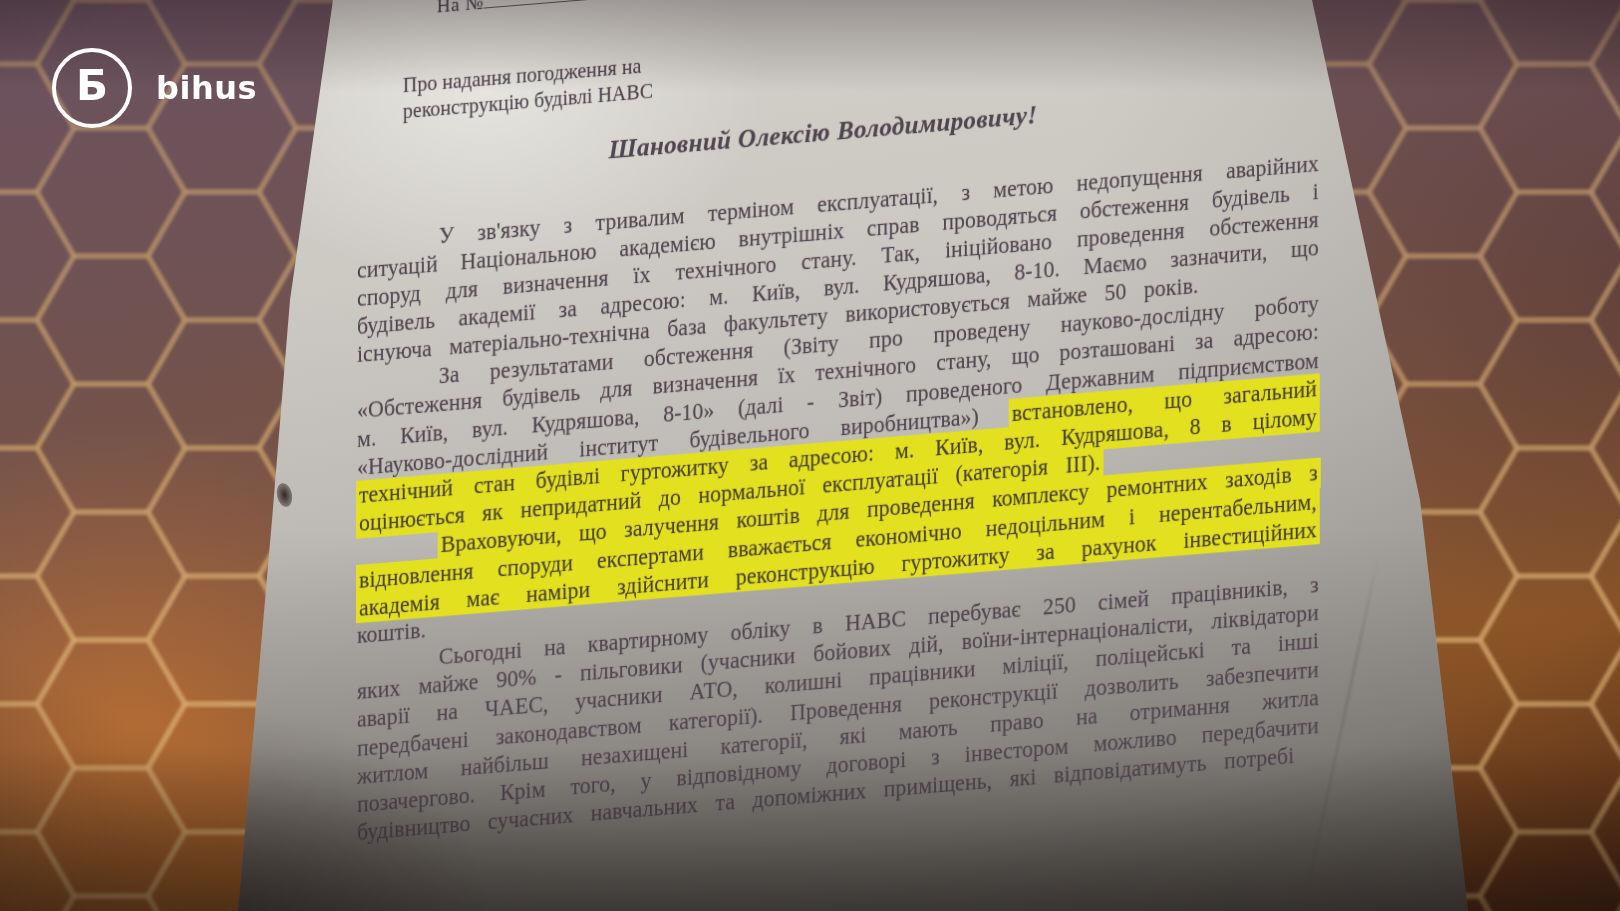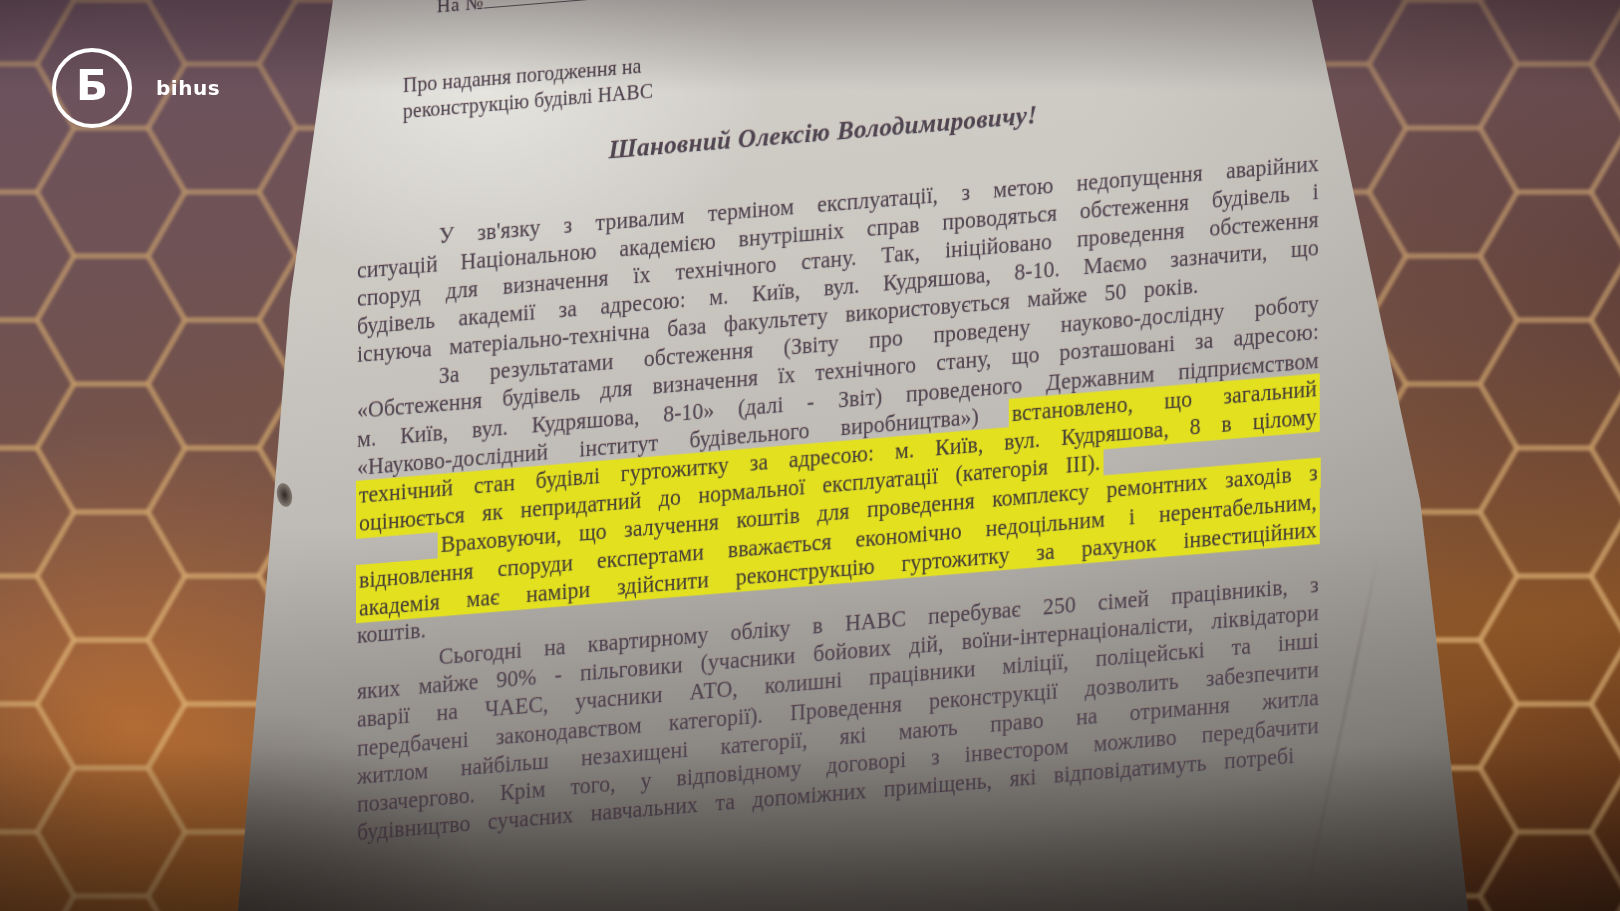--- a/index.html
+++ b/index.html
@@ -87,21 +87,21 @@
   
   .watermark { position:absolute; left:52px; top:48px; display:flex; align-items:center; gap:24px; color:#fff; }
   .logo-circle {
     width:72px; height:72px; border:4px solid #fff; border-radius:50%;
     display:flex; align-items:center; justify-content:center;
     font-family:"DejaVu Sans","Liberation Sans",sans-serif;
   }
   .logo-glyph { font-size:42px; font-weight:800; line-height:1; transform:translateY(-2px); }
   .brand-name {
     font-family:"DejaVu Sans","Liberation Sans",sans-serif;
-    font-size:20px; font-weight:bold; letter-spacing:.5px;
+    font-size:32px; font-weight:bold; letter-spacing:.5px;
   }
 </style>
 </head>
 <body>
 
 <div id="stage" style="--ink: #4e4550; --highlight: #e3e11f;">
 
   <div class="bg-base"></div>
 
   <svg class="hex-svg" width="1620" height="911" xmlns="http://www.w3.org/2000/svg">

